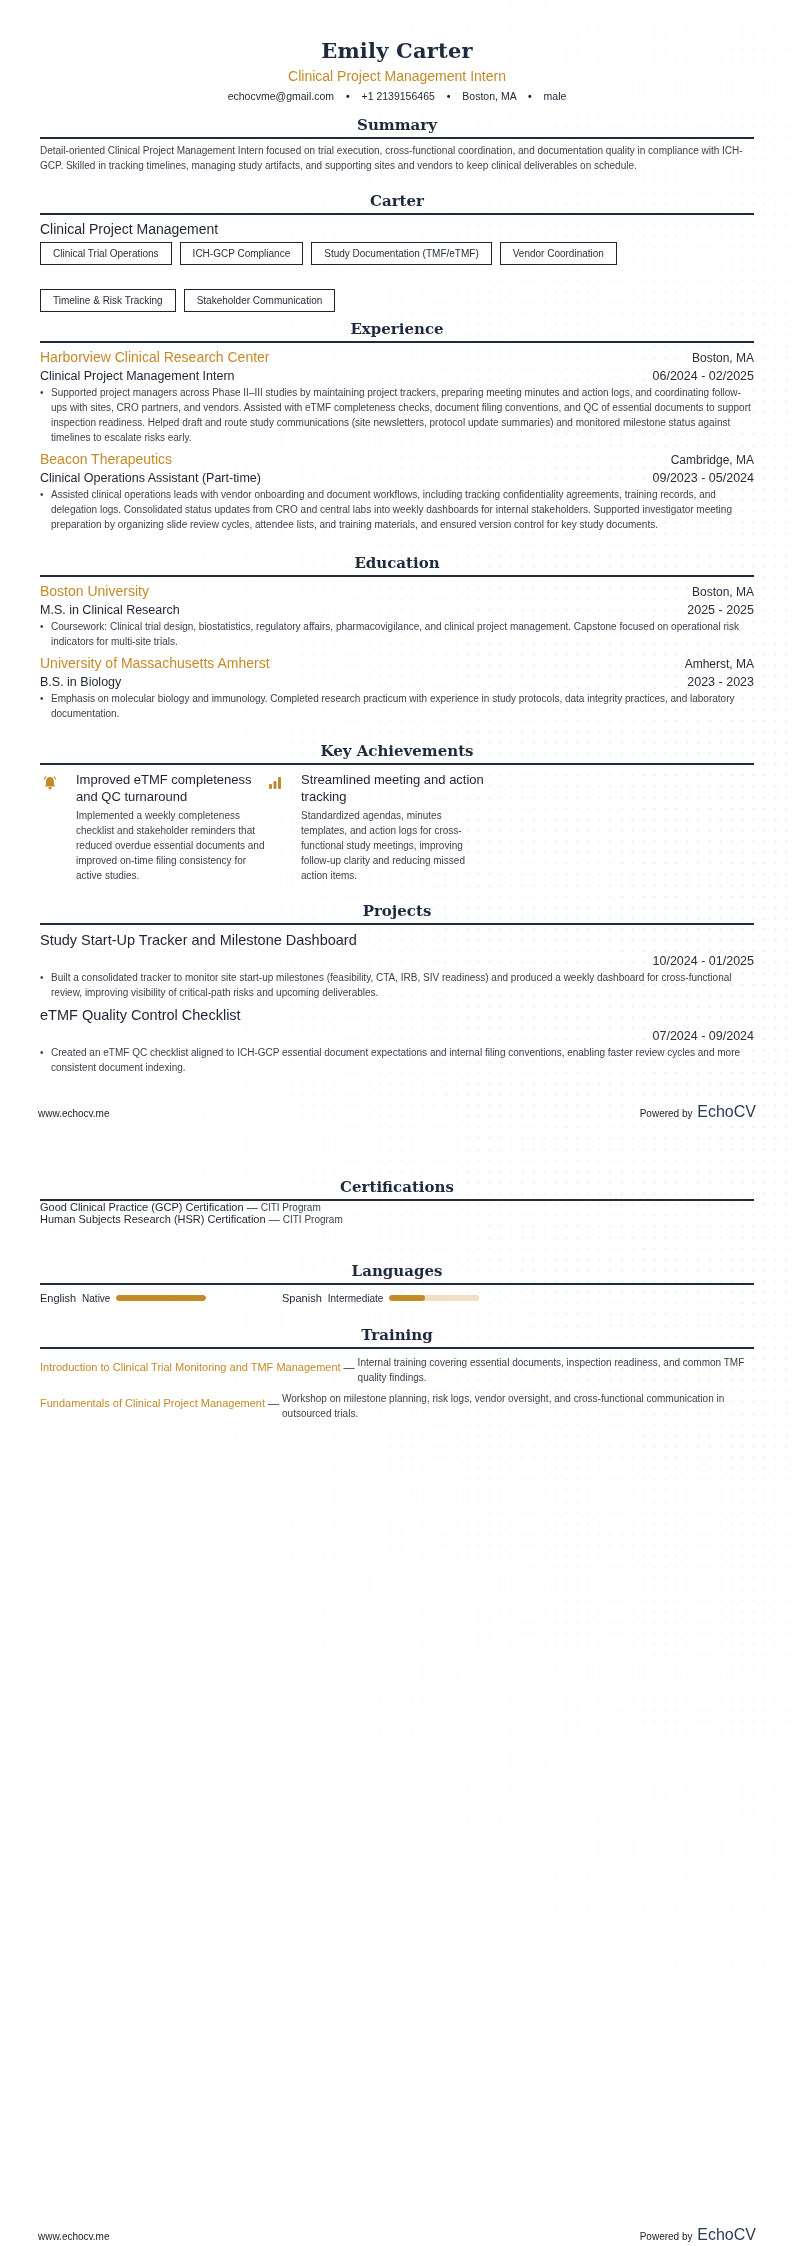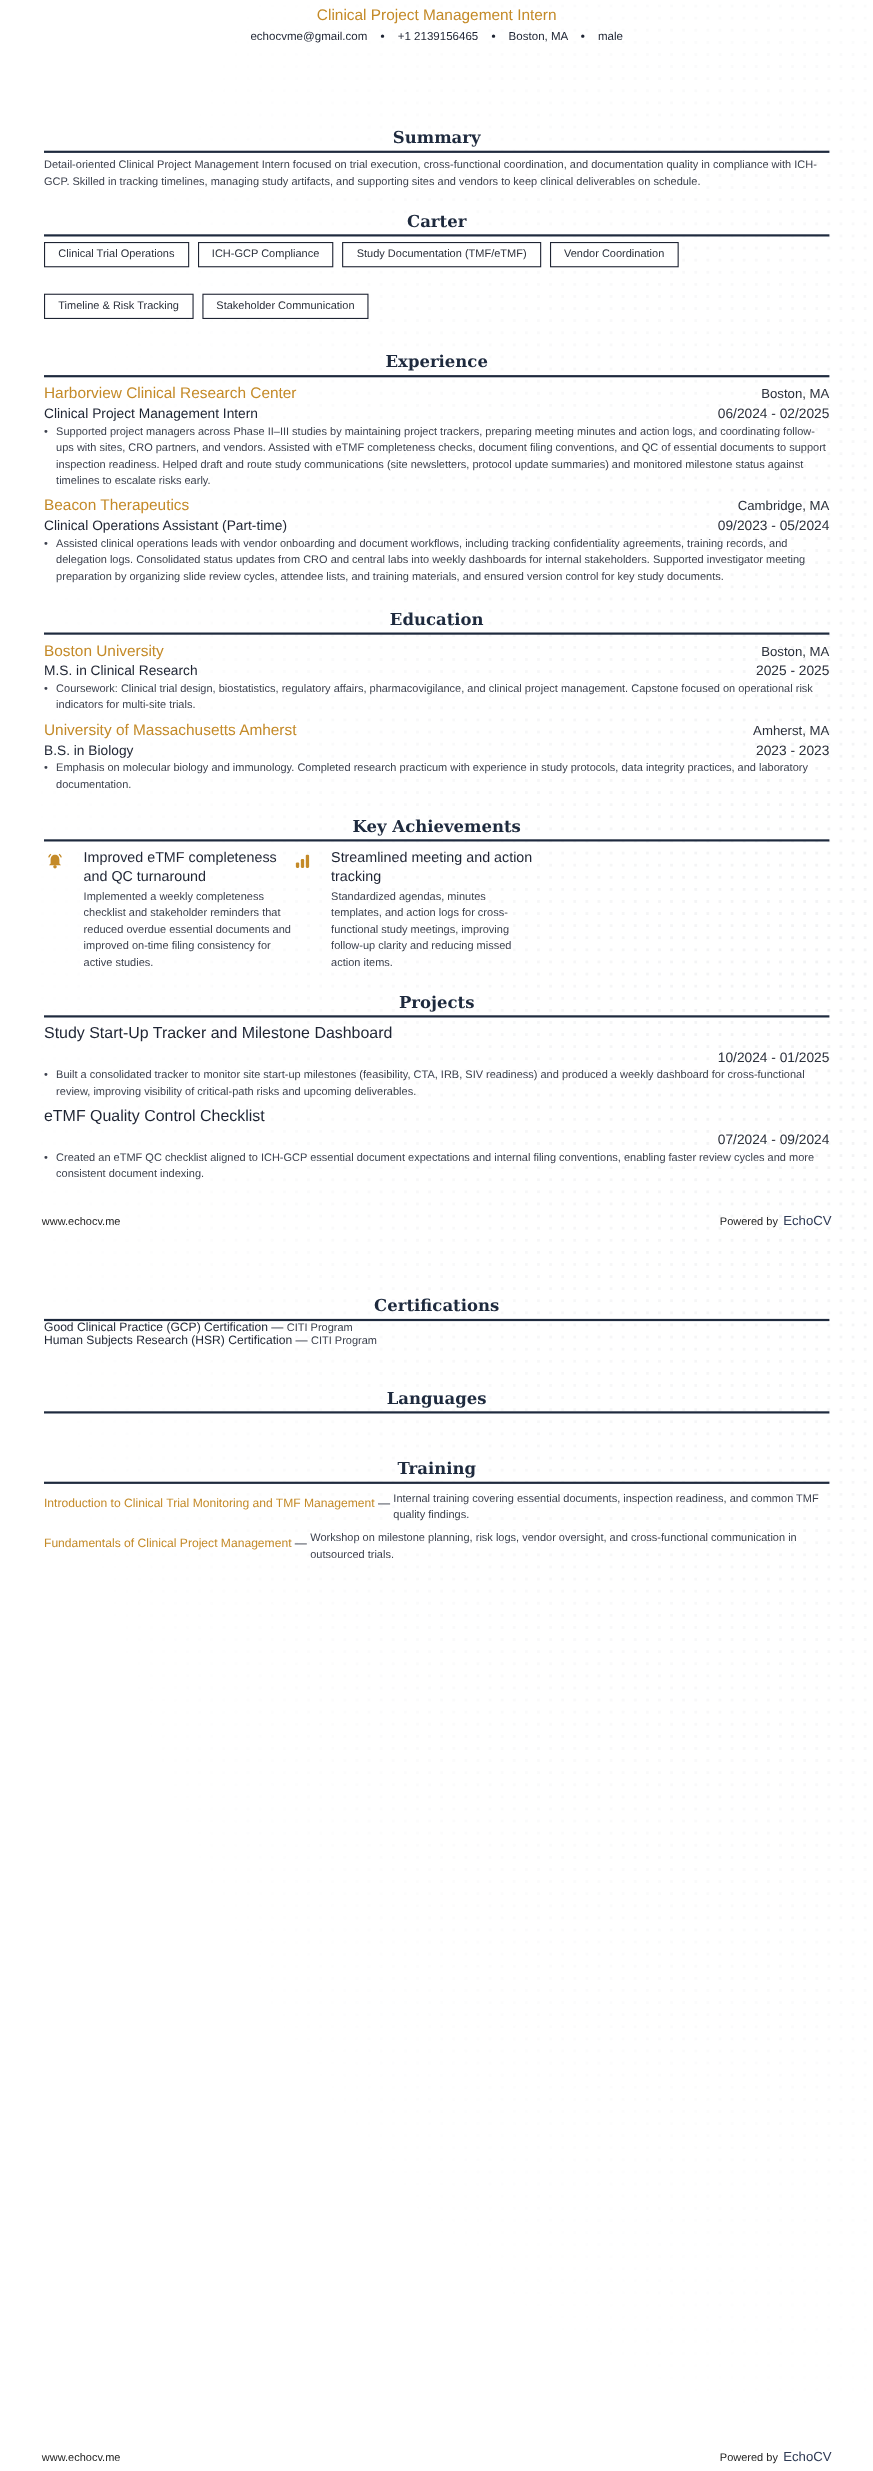--- a/index.html
+++ b/index.html
@@ -54,21 +54,21 @@
   .ach-grid { display: flex; margin-top: 6px; }
   .ach { display: flex; width: 225px; }
   .ach-icon { width: 20px; flex: none; padding-top: 4px; margin-right: 16px; display: flex; justify-content: center; }
   .ach-title { font-size: 13px; line-height: 17px; color: #1e2433; }
   .ach-desc { font-size: 10px; line-height: 15px; color: #3a3f4c; margin-top: 3px; }
 
   .proj-title { font-size: 14.5px; color: #1e2433; margin-top: 7px; }
   .proj-date { text-align: right; font-size: 12.5px; color: #2a2f3a; margin-top: 6px; }
 
   .footer { position: absolute; left: 38px; right: 38px; display: flex; justify-content: space-between; align-items: baseline; font-size: 10px; color: #222; }
-  .footer .brand { font-size: 12px; color: #2e3a55; margin-left: 2px; }
+  .footer .brand { font-size: 16px; color: #2e3a55; margin-left: 2px; }
 
   .cert { font-size: 11px; color: #1e2433; margin-top: 0; }
   .cert .issuer { font-size: 10px; color: #3a3f4c; }
 
   .langs { display: flex; align-items: center; margin-top: 7px; font-size: 11px; }
   .lang { display: flex; align-items: center; width: 242px; }
   .lang-name { margin-right: 6px; color: #1e2433; }
   .lang-level { font-size: 10px; color: #1e2433; margin-right: 6px; }
   .bar { width: 90px; height: 6px; border-radius: 3px; background: #f0e1c6; overflow: hidden; }
   .bar-fill { height: 100%; background: #c48a28; border-radius: 3px; }
@@ -78,39 +78,41 @@
   .training .dash { font-size: 11px; margin: 0 3px; padding-top: 6px; }
   .training .t-desc { font-size: 10px; line-height: 15px; color: #3a3f4c; }
 </style>
 </head>
 <body>
 
 <div class="bg-dots"></div>
 
 <div class="page page1">
   <div class="inner" style="top:0;">
+    <h1 class="name">Emily Carter</h1>
     <div class="title">Clinical Project Management Intern</div>
     <div class="contacts">
       <span>echocvme@gmail.com</span>
       <span class="sep">•</span>
       <span>+1 2139156465</span>
       <span class="sep">•</span>
       <span>Boston, MA</span>
       <span class="sep">•</span>
       <span>male</span>
     </div>
   </div>
 
   <div class="inner" style="top:116px;">
     <h2 class="section-h">Summary</h2>
     <div class="summary-text">Detail-oriented Clinical Project Management Intern focused on trial execution, cross-functional coordination, and documentation quality in compliance with ICH-GCP. Skilled in tracking timelines, managing study artifacts, and supporting sites and vendors to keep clinical deliverables on schedule.</div>
   </div>
 
   <div class="inner" style="top:192px;">
     <h2 class="section-h">Carter</h2>
+    <div class="skill-group">Clinical Project Management</div>
     <div class="chips">
       <span class="chip">Clinical Trial Operations</span>
       <span class="chip">ICH-GCP Compliance</span>
       <span class="chip">Study Documentation (TMF/eTMF)</span>
       <span class="chip">Vendor Coordination</span>
       <span class="chip">Timeline &amp; Risk Tracking</span>
       <span class="chip">Stakeholder Communication</span>
     </div>
   </div>
 
@@ -233,20 +235,36 @@
     </div>
     <div class="cert">
       <span>Human Subjects Research (HSR) Certification</span>
       <span>—</span>
       <span class="issuer">CITI Program</span>
     </div>
   </div>
 
   <div class="inner" style="top:139px;">
     <h2 class="section-h">Languages</h2>
+    <div class="langs">
+      <div class="lang">
+        <span class="lang-name">English</span>
+        <span class="lang-level">Native</span>
+        <div class="bar">
+            <div class="bar-fill" style="width:100%;"></div>
+          </div>
+      </div>
+      <div class="lang">
+        <span class="lang-name">Spanish</span>
+        <span class="lang-level">Intermediate</span>
+        <div class="bar">
+            <div class="bar-fill" style="width:40%;"></div>
+          </div>
+      </div>
+    </div>
   </div>
 
   <div class="inner" style="top:203px;">
     <h2 class="section-h">Training</h2>
     <div class="training">
       <span class="t-name">Introduction to Clinical Trial Monitoring and TMF Management</span>
       <span class="dash">—</span>
       <span class="t-desc">Internal training covering essential documents, inspection readiness, and common TMF quality findings.</span>
     </div>
     <div class="training">

